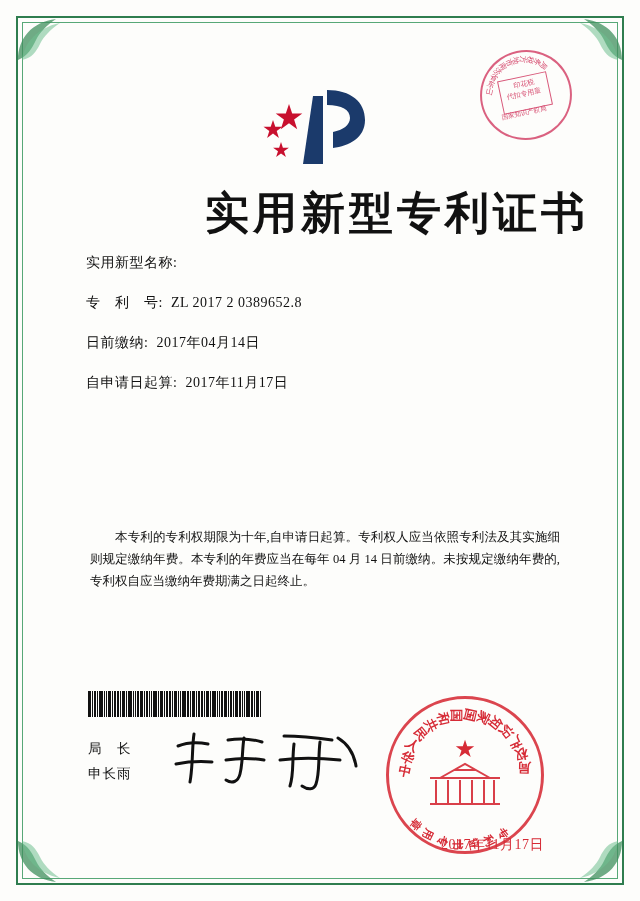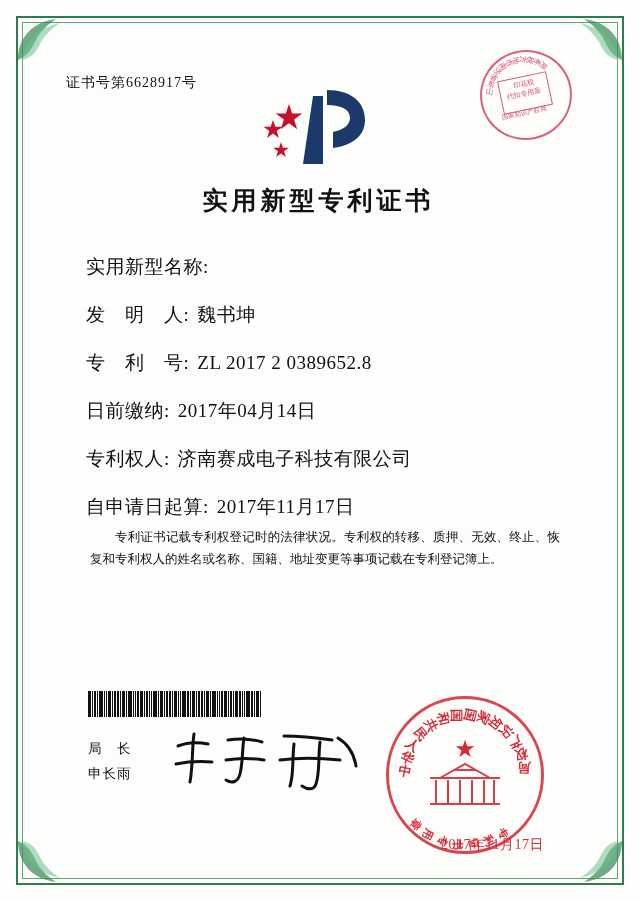--- a/index.html
+++ b/index.html
@@ -133,39 +133,39 @@
     transform: translateX(-50%);
     width: 130px;
     height: 82px;
   }
 
   .title {
     position: absolute;
     left: 0;
     right: 3px;
     top: 148px;
-    text-align: center;
-    font-size: 25px;
+    text-align: right;
+    font-size: 44px;
     font-weight: bold;
     letter-spacing: 4px;
     color: #111;
     font-family: "Liberation Serif", "DejaVu Serif", serif;
   }
 
   .fields {
     position: absolute;
     left: 38px;
     right: 10px;
     top: 218px;
   }
   .field-row {
     display: flex;
     align-items: baseline;
     margin-bottom: 22px;
-    font-size: 19px;
+    font-size: 14px;
     color: #111;
   }
   .field-label {
     white-space: nowrap;
     letter-spacing: 0.5px;
   }
   .field-value {
     margin-left: 8px;
     letter-spacing: 0.5px;
   }
@@ -306,21 +306,20 @@
   </div>
   <div class="corner corner-br">
     <svg width="58" height="46" viewBox="0 0 58 46">
       <path d="M2,44 C2,22 16,6 40,3 C30,10 24,16 20,24 C16,32 12,40 2,44 Z" fill="#3f8f5e" opacity="0.75"></path>
       <path d="M6,44 C8,28 20,12 44,7 C34,14 28,20 24,28 C20,36 16,42 6,44 Z" fill="#6fbf8f" opacity="0.55"></path>
     </svg>
   </div>
 
   <div class="content">
 
-    <div class="cert-no">证书号第6628917号</div>
 
     <div class="tax-stamp">
       <div class="ring"></div>
       <div class="arc">
         <span style="transform: rotate(-66deg) translate(0,-38px) rotate(90deg);">山</span>
         <span style="transform: rotate(-54deg) translate(0,-38px) rotate(90deg);">东</span>
         <span style="transform: rotate(-42deg) translate(0,-38px) rotate(90deg);">省</span>
         <span style="transform: rotate(-30deg) translate(0,-38px) rotate(90deg);">济</span>
         <span style="transform: rotate(-18deg) translate(0,-38px) rotate(90deg);">南</span>
         <span style="transform: rotate(-6deg) translate(0,-38px) rotate(90deg);">市</span>
@@ -346,43 +345,35 @@
       </svg>
     </div>
 
     <div class="title">实用新型专利证书</div>
 
     <div class="fields">
       <div class="field-row">
         <span class="field-label">实用新型名称:</span>
       </div>
       <div class="field-row">
-        <span class="field-label">发　明　人:</span>
-        <span class="field-value">魏书坤</span>
-      </div>
-      <div class="field-row">
         <span class="field-label">专　利　号:</span>
         <span class="field-value">ZL 2017 2 0389652.8</span>
       </div>
       <div class="field-row">
         <span class="field-label">日前缴纳:</span>
         <span class="field-value">2017年04月14日</span>
       </div>
       <div class="field-row">
-        <span class="field-label">专利权人:</span>
-        <span class="field-value">济南赛成电子科技有限公司</span>
-      </div>
-      <div class="field-row">
         <span class="field-label">自申请日起算:</span>
         <span class="field-value">2017年11月17日</span>
       </div>
     </div>
 
     <div class="paragraphs">
-      <p>专利证书记载专利权登记时的法律状况。专利权的转移、质押、无效、终止、恢复和专利权人的姓名或名称、国籍、地址变更等事项记载在专利登记簿上。</p>
+      <p>本专利的专利权期限为十年,自申请日起算。专利权人应当依照专利法及其实施细则规定缴纳年费。本专利的年费应当在每年 04 月 14 日前缴纳。未按规定缴纳年费的,专利权自应当缴纳年费期满之日起终止。</p>
     </div>
 
     <div class="barcode">
       <i style="width:3px"></i>
         <i style="width:1px"></i>
         <i style="width:2px"></i>
         <i style="width:1px"></i>
       <i style="width:4px"></i>
         <i style="width:1px"></i>
         <i style="width:1px"></i>

